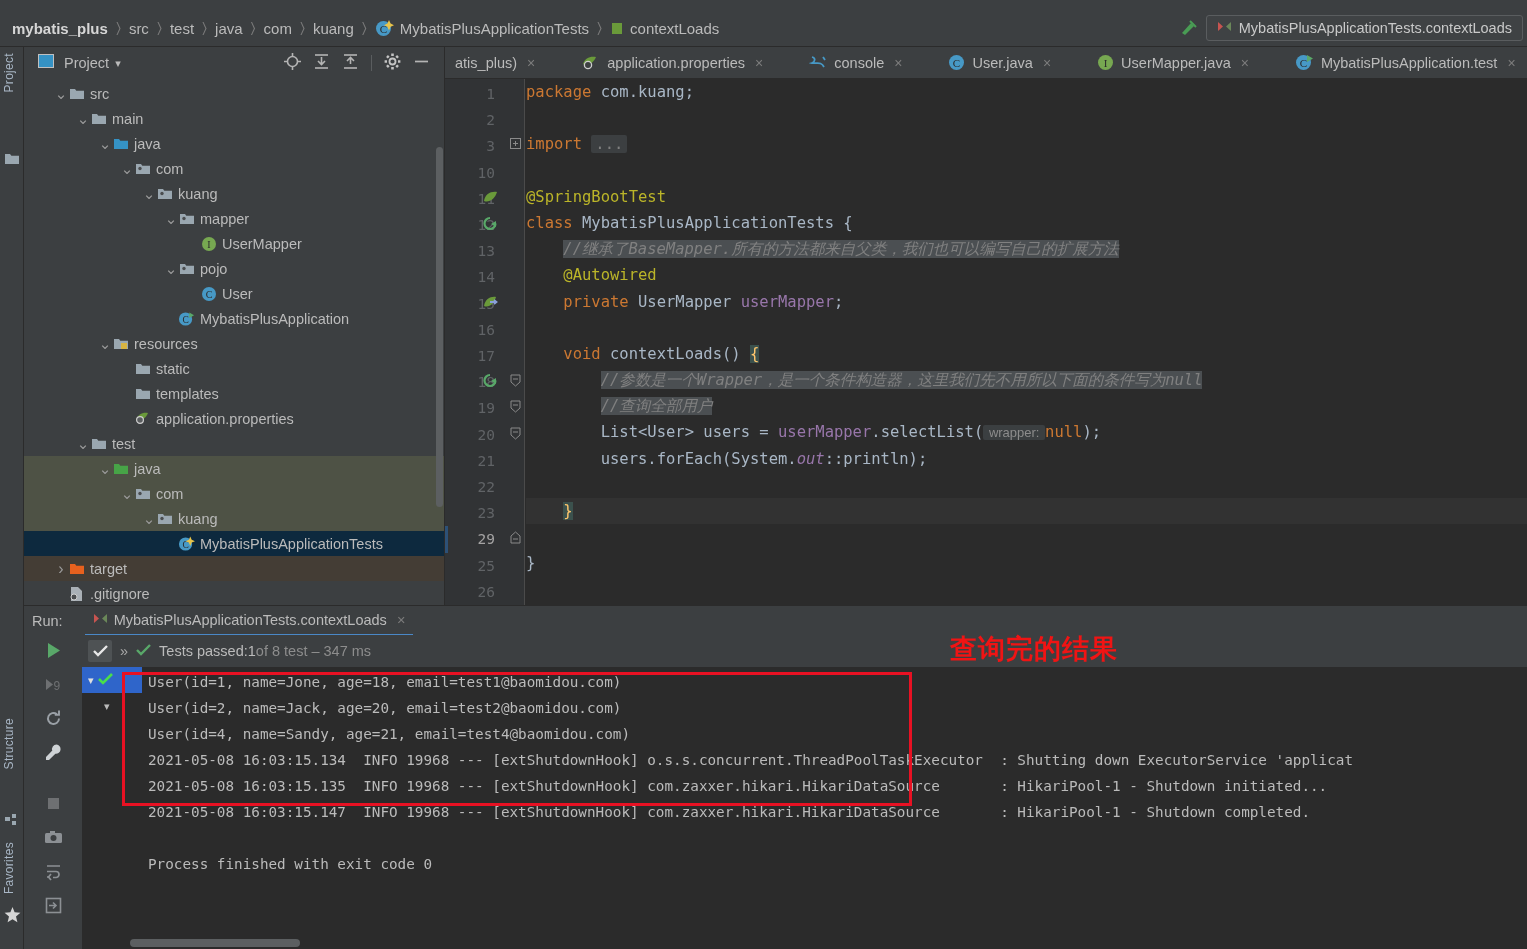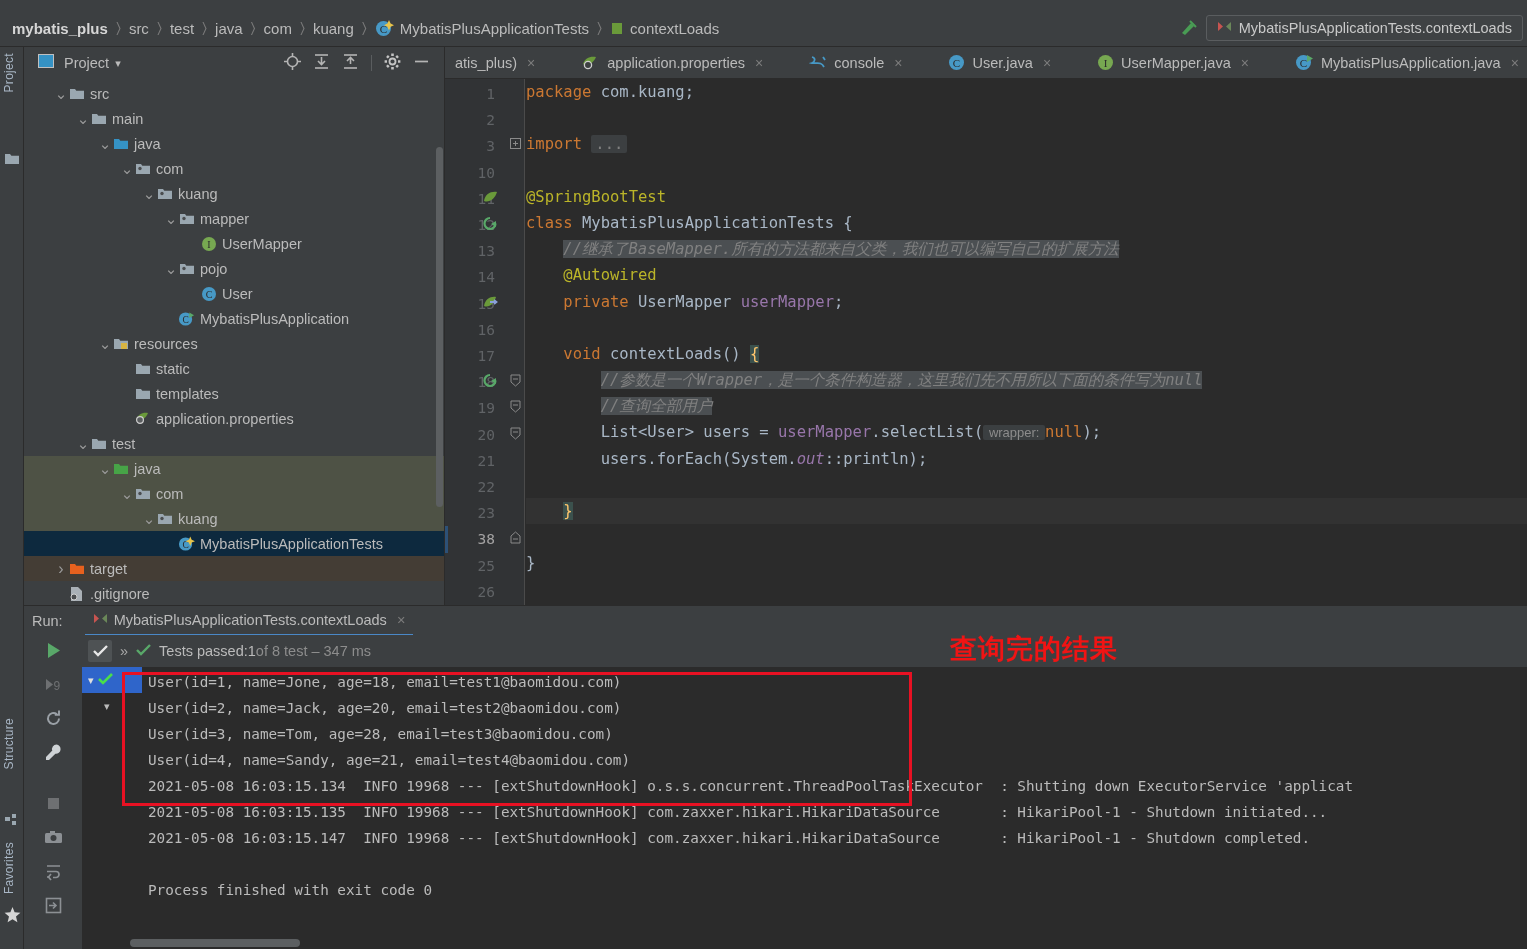--- a/index.html
+++ b/index.html
@@ -608,21 +608,21 @@
         <span class="x">×</span>
       </div>
       <div class="tab">
         <span style="display: inline-flex;">
           <svg width="19" height="17" viewBox="0 0 19 17">
             <circle cx="8.5" cy="8.5" r="7.5" fill="#4799c6"></circle>
             <text x="8.5" y="12.5" font-size="11" fill="#2b2b2b" text-anchor="middle" font-family="serif">C</text>
             <path d="M12 1 L18 4.5 L12 8 Z" fill="#59a869"></path>
           </svg>
         </span>
-        <span>MybatisPlusApplication.java</span>
+        <span>MybatisPlusApplication.test</span>
         <span class="x">×</span>
       </div>
       <div class="tab active">
         <span style="display: inline-flex;">
           <svg width="19" height="17" viewBox="0 0 19 17">
             <circle cx="8.5" cy="8.5" r="7.5" fill="#4799c6"></circle>
             <text x="8.5" y="12.5" font-size="11" fill="#2b2b2b" text-anchor="middle" font-family="serif">C</text>
             <path d="M14 0l1.6 3.6L19 5.2l-3.4 1.6L14 10.4l-1.6-3.6L9 5.2l3.4-1.6z" fill="#e8c44a"></path>
           </svg>
         </span>
@@ -657,21 +657,21 @@
         <div class="lnum" style="top: 290.2px;">18</div>
         <div class="gicon" style="top: 294.2px;"><svg width="16" height="15" viewBox="0 0 16 15">
             <path d="M13.5 7.5A5.5 5.5 0 1 1 8 2" fill="none" stroke="#59a869" stroke-width="2.2"></path>
             <path d="M9 8 L14 5 L14 11 Z" fill="#59a869"></path>
           </svg></div>
         <div class="lnum" style="top: 316.4px;">19</div>
         <div class="lnum" style="top: 342.6px;">20</div>
         <div class="lnum" style="top: 368.8px;">21</div>
         <div class="lnum" style="top: 395px;">22</div>
         <div class="lnum" style="top: 421.2px;">23</div>
-        <div class="lnum cur" style="top: 447.4px;">38</div>
+        <div class="lnum cur" style="top: 447.4px;">29</div>
         <div class="cur-line-marker" style="top: 447.4px;"></div>
         <div class="lnum" style="top: 473.6px;">25</div>
         <div class="lnum" style="top: 499.8px;">26</div>
       </div>
     <div class="fold-col" id="foldcol">
         <div style="position: absolute; top: 59.4px; left: 5px; color: rgb(138, 138, 138); font-size: 12px; line-height: 14px;"><svg width="11" height="11" viewBox="0 0 11 11">
             <rect x="0.5" y="0.5" width="10" height="10" fill="none" stroke="#8a8a8a"></rect>
             <path d="M3 5.5h5M5.5 3v5" stroke="#8a8a8a"></path>
           </svg></div>
         <div style="position: absolute; top: 295.2px; left: 5px; color: rgb(138, 138, 138); font-size: 12px; line-height: 14px;"><svg width="11" height="13" viewBox="0 0 11 13">
@@ -812,21 +812,20 @@
             </span>
           </div>
           <div class="tt-row" style="padding-left:22px">
             <span style="color:#bbb;font-size:11px">▾</span>
           </div>
         </div>
 
         <div class="console" id="console">
             <div class="conline">User(id=1, name=Jone, age=18, email=test1@baomidou.com)</div>
             <div class="conline">User(id=2, name=Jack, age=20, email=test2@baomidou.com)</div>
-            <div class="conline">User(id=3, name=Tom, age=28, email=test3@baomidou.com)</div>
             <div class="conline">User(id=4, name=Sandy, age=21, email=test4@baomidou.com)</div>
             <div class="conline log-ts">2021-05-08 16:03:15.134  INFO 19968 --- [extShutdownHook] o.s.s.concurrent.ThreadPoolTaskExecutor  : Shutting down ExecutorService 'applicat</div>
             <div class="conline log-ts">2021-05-08 16:03:15.135  INFO 19968 --- [extShutdownHook] com.zaxxer.hikari.HikariDataSource       : HikariPool-1 - Shutdown initiated...</div>
             <div class="conline log-ts">2021-05-08 16:03:15.147  INFO 19968 --- [extShutdownHook] com.zaxxer.hikari.HikariDataSource       : HikariPool-1 - Shutdown completed.</div>
             <div class="conline">&nbsp;</div>
             <div class="conline">Process finished with exit code 0</div>
           </div>
       </div>
     </div>
   </div>

